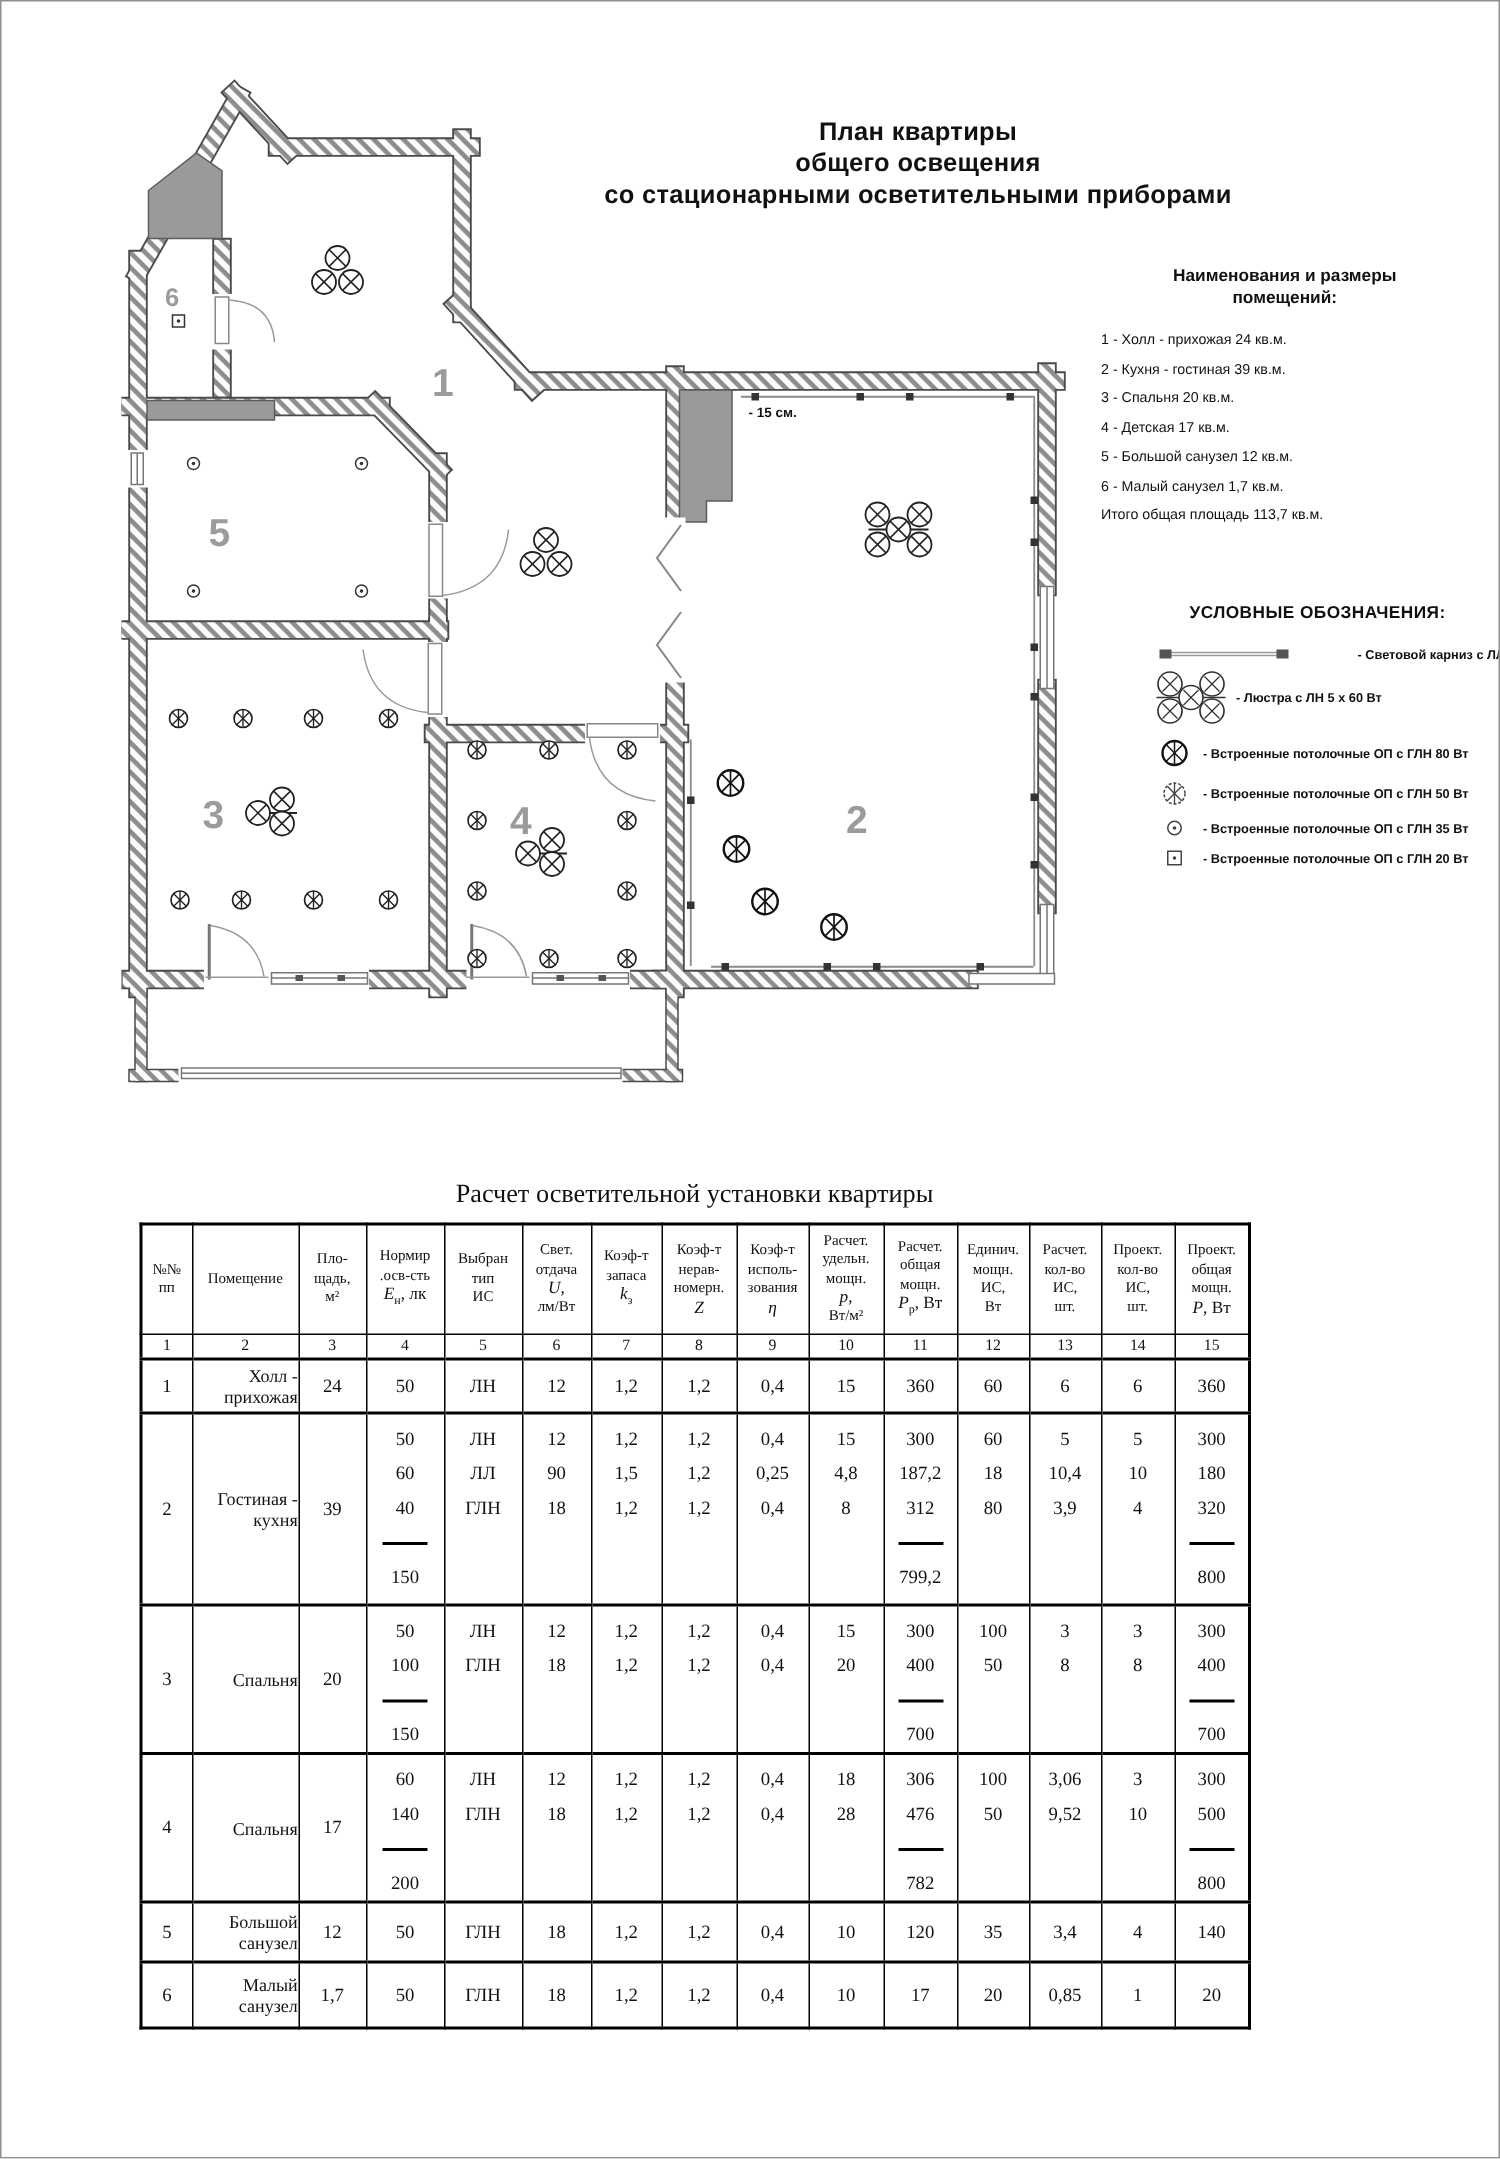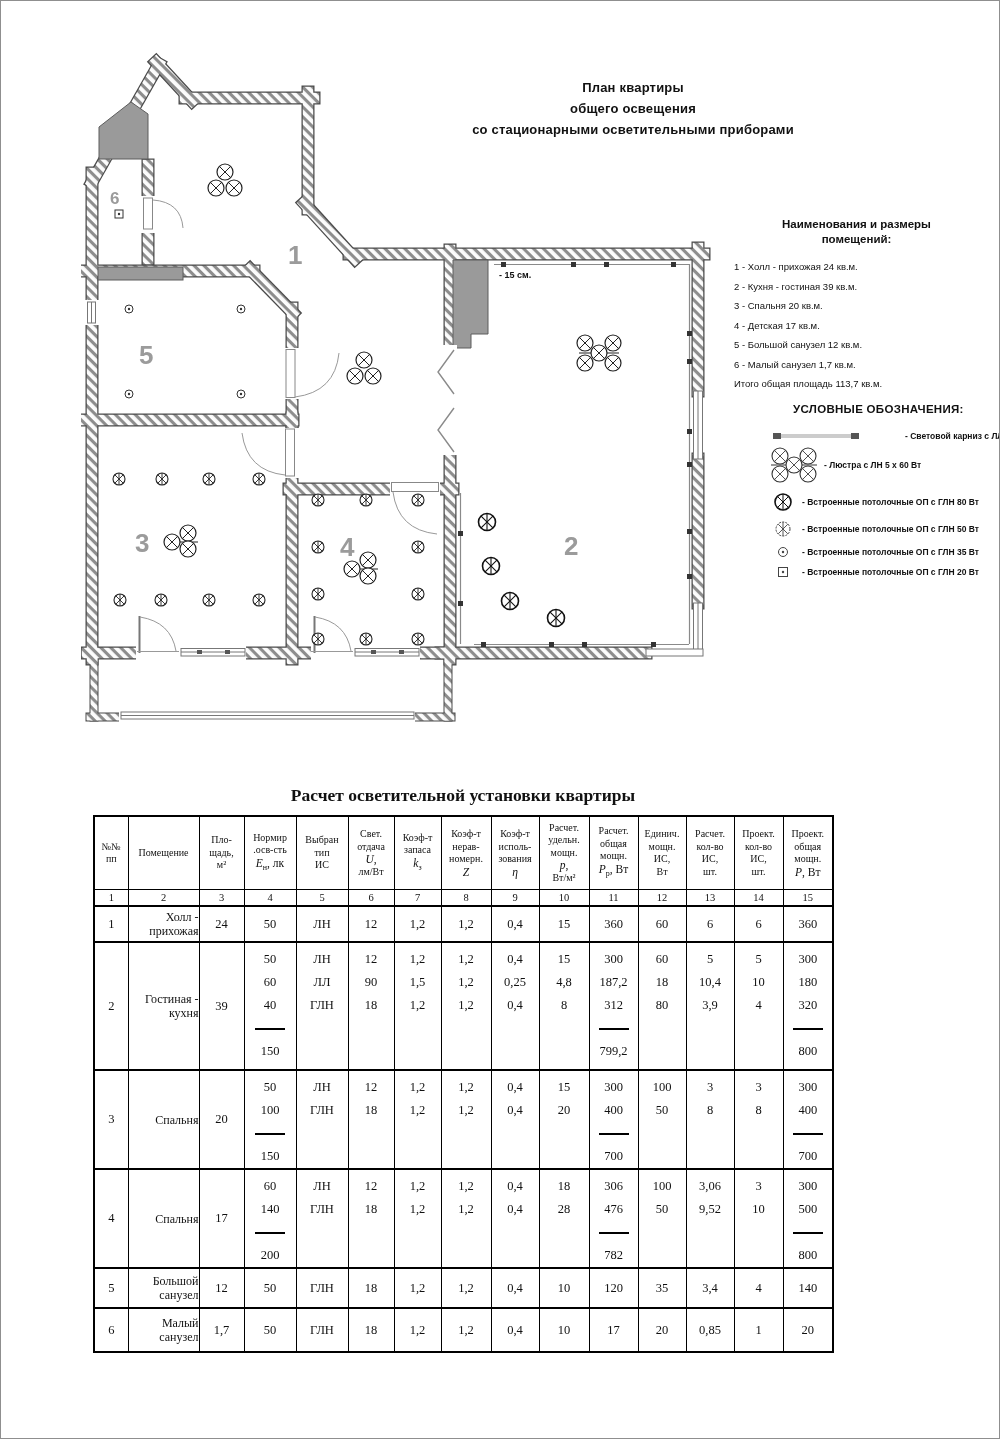--- a/index.html
+++ b/index.html
@@ -1,34 +1,34 @@
 <!DOCTYPE html>
 <html><head>
 <meta charset="utf-8">
 <style>
   html,body{margin:0;padding:0;background:#e8e8e8;}
   .page{width:1000px;height:1439px;position:relative;background:#fff;border:1px solid #8f8f8f;
         box-sizing:border-box;font-family:"Liberation Sans",sans-serif;color:#111;overflow:hidden;}
   
-  .plan-title{position:absolute;left:352px;top:76px;width:560px;text-align:center;
-              font-size:13px;font-weight:bold;line-height:21px;letter-spacing:.2px;}
+  .plan-title{position:absolute;left:331px;top:76px;width:560px;text-align:center;
+              font-size:17px;font-weight:bold;line-height:21px;letter-spacing:.2px;}
   .rooms-panel{position:absolute;left:733px;top:176px;width:245px;}
-  .rooms-title{font-size:11.5px;font-weight:bold;text-align:center;line-height:15px;margin-top:40px;}
+  .rooms-title{font-size:11.5px;font-weight:bold;text-align:center;line-height:15px;}
   .rooms-list{margin-top:14px;}
   .room-item{font-size:9.5px;font-weight:normal;margin-bottom:8.5px;white-space:nowrap;}
   .legend-panel{position:absolute;left:768px;top:402px;width:258px;}
   .legend-title{font-size:11.5px;font-weight:bold;margin-left:24px;margin-bottom:16px;letter-spacing:.3px;}
   .legend-item{display:flex;align-items:center;margin-bottom:5px;}
   .legend-icon{flex:0 0 auto;display:flex;justify-content:center;align-items:center;}
   .w-cornice{width:94px;} .w-ch{width:50px;} .w-sp{width:28px;}
   .legend-label{font-size:8.5px;font-weight:bold;margin-left:5px;white-space:nowrap;}
   .mb8{margin-bottom:8px;} .mb10{gap:37px;}
   
   .calc-section{position:absolute;left:92px;top:784px;width:740px;font-family:"Liberation Serif",serif;}
-  .calc-title{text-align:center;font-size:17.5px;font-weight:bold;margin-bottom:9px;}
+  .calc-title{text-align:center;font-size:17.5px;font-weight:normal;margin-bottom:9px;}
   table.calc{border-collapse:collapse;border:2px solid #000;table-layout:fixed;width:739px;}
   table.calc th,table.calc td{border:1px solid #000;padding:0;text-align:center;overflow:hidden;}
   table.calc th{font-weight:normal;font-size:10px;line-height:12.5px;vertical-align:middle;height:72px;}
   .math{font-size:11.5px;} .math i{font-family:"Liberation Serif",serif;}
   .math sub{font-size:8px;} 
   tr.numrow td{height:15px;font-size:10.5px;line-height:15px;}
   tr.main-row>td{border-top:2px solid #000;vertical-align:middle;font-size:12.5px;}
   tr.main-row td.top{vertical-align:top;}
   td.top .stack{padding-top:5px;}
   .ln{height:23px;line-height:23px;font-size:12.5px;}

